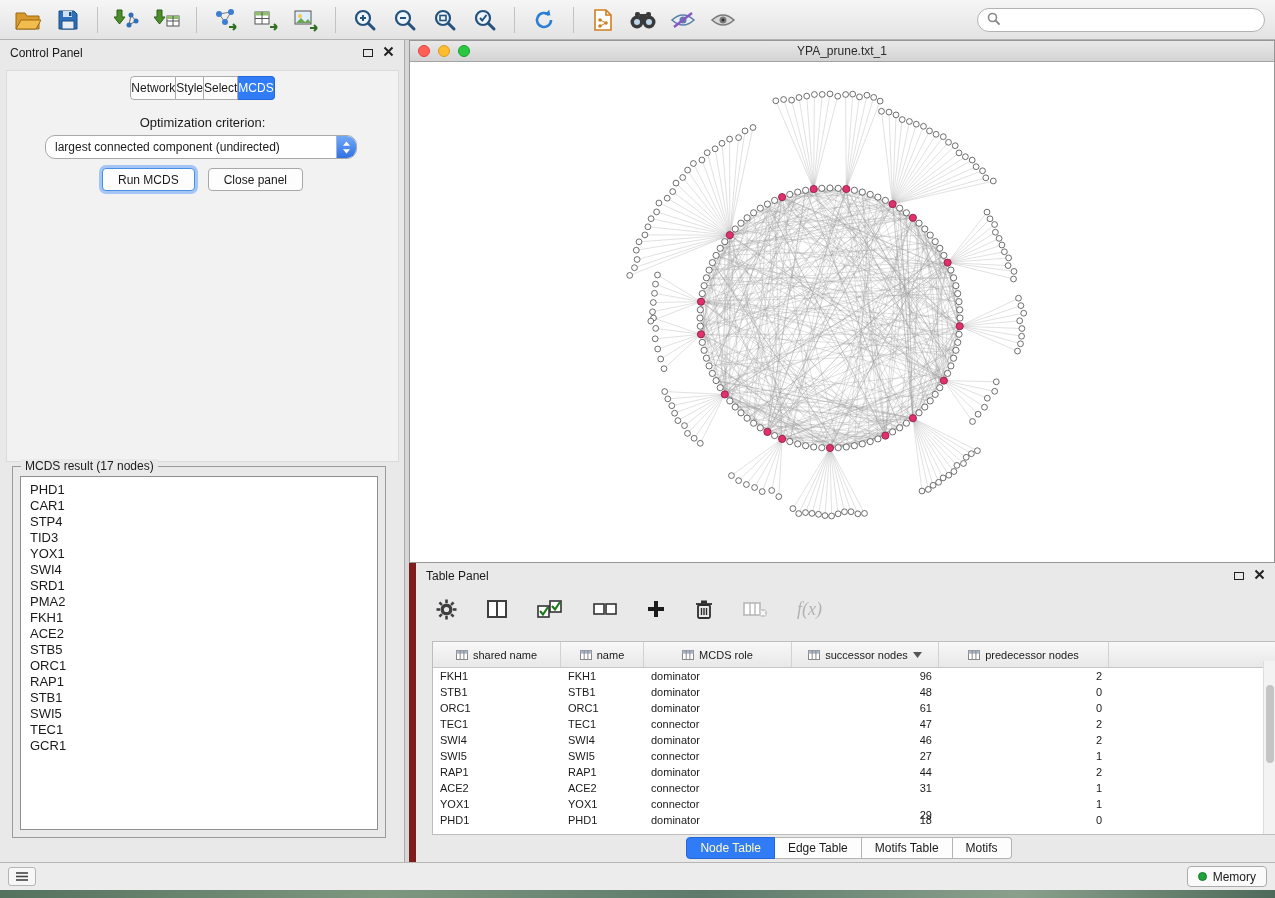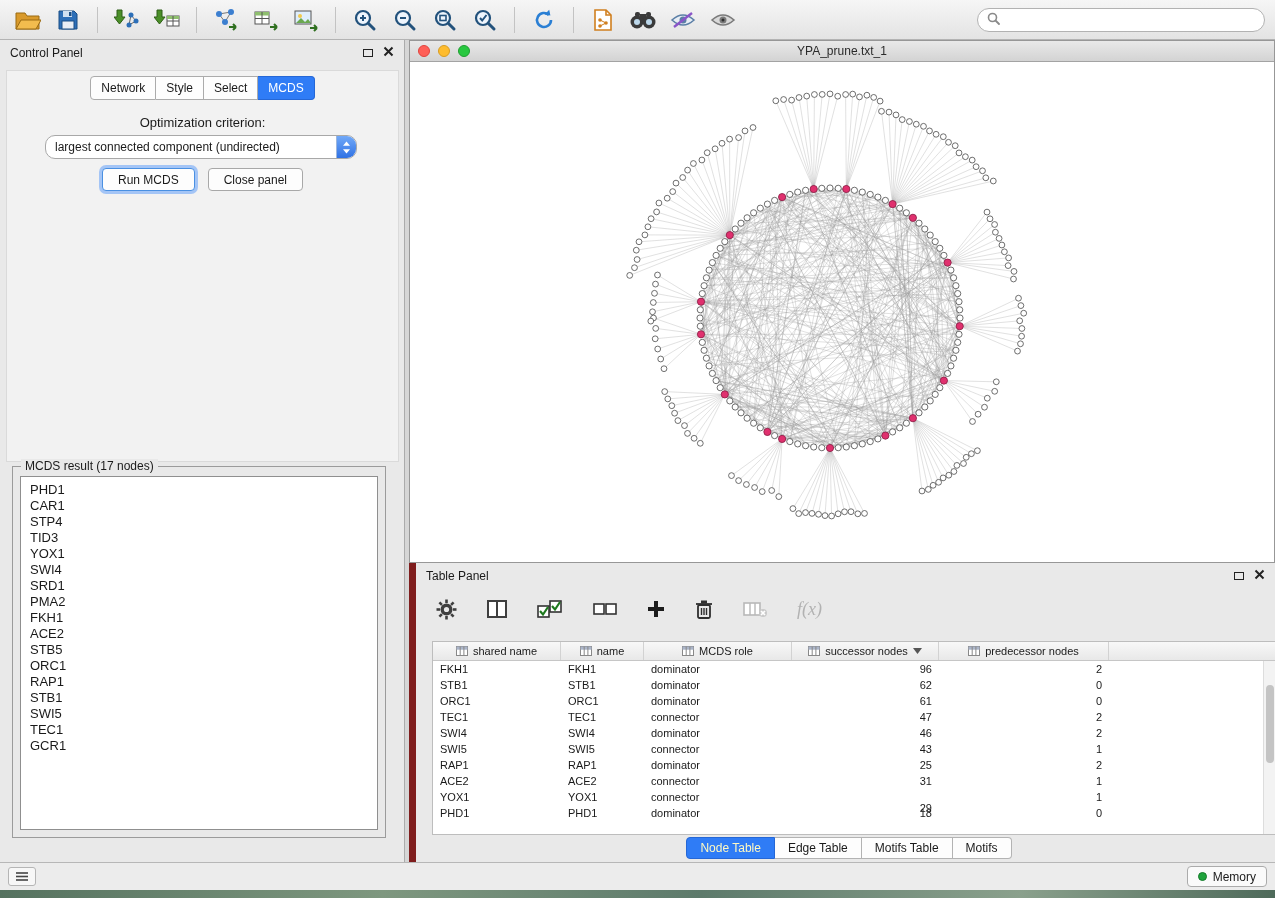--- a/index.html
+++ b/index.html
@@ -11,21 +11,21 @@
 .tsep{width:1px;height:26px;background:#c3c3c3;margin:0 7px}
 .searchbox{margin-left:auto;width:288px;height:24px;border:1px solid #b2b2b2;border-radius:12px;background:#fff;display:flex;align-items:center;padding:0 9px;gap:6px}
 .searchbox input{border:none;outline:none;flex:1;font-size:12px;background:transparent;font-family:"Liberation Sans",sans-serif}
 
 .control-panel{position:absolute;left:0;top:40px;width:405px;height:822px;background:#e9e9e9;border-right:1px solid #ababab}
 .panel-header{height:26px;display:flex;align-items:center;padding:0 10px;font-size:12px}
 .panel-header .hspacer{flex:1}
 .float-box{width:10px;height:8px;border:1.5px solid #222;display:inline-block;margin-right:10px}
 .cp-card{position:absolute;left:6px;top:30px;width:393px;height:392px;background:#f2f2f2;border:1px solid #dadada}
 .seg{position:absolute;left:0;top:36px;width:405px;display:flex;justify-content:center}
-.seg-tab{padding:4px 10px;font-size:12px;background:#fdfdfd;border:1px solid #ababab;border-left:none;color:#1a1a1a}
+.seg-tab{padding:4px 0;font-size:12px;background:#fdfdfd;border:1px solid #ababab;border-left:none;color:#1a1a1a}
 .seg-tab:first-child{border-left:1px solid #ababab;border-radius:4px 0 0 4px}
 .seg-tab:last-child{border-radius:0 4px 4px 0}
 .seg-tab.active{background:#2f7cf6;border-color:#2567d6;color:#fff}
 .opt-label{position:absolute;left:0;top:75px;width:405px;text-align:center;font-size:13px}
 .combo{position:absolute;left:45px;top:95px;width:312px;height:24px;background:#fff;border:1px solid #a8a8a8;border-radius:10px;display:flex;align-items:center;overflow:hidden}
 .combo-label{flex:1;font-size:12px;padding:0 9px;white-space:nowrap}
 .combo-btn{width:20px;height:24px;background:linear-gradient(#74abf9,#2d6fe3);display:flex;align-items:center;justify-content:center;border-left:1px solid #9cb6dd}
 .btn-row{position:absolute;left:0;top:128px;width:405px;display:flex;justify-content:center;gap:13px}
 .btn{height:23px;padding:0 15px;background:#fdfdfd;border:1px solid #a8a8a8;border-radius:4px;font-size:12px;font-family:"Liberation Sans",sans-serif;color:#1a1a1a}
 .btn.focused{box-shadow:0 0 0 3px rgba(100,160,250,.55);border-color:#4a90e2}
@@ -44,21 +44,21 @@
 .tl.yellow{background:#febc2e;border:1px solid #d89c22}
 .tl.green{background:#28c840;border:1px solid #1f9e31}
 .nw-title{position:absolute;left:0;right:0;text-align:center;font-size:12px;color:#2b2b2b}
 .nw-content{width:864px;height:500px;background:#fff}
 
 .table-panel{position:absolute;left:409px;top:563px;width:866px;height:299px;background:#e9e9e9;border-left:7px solid #7f1d1d}
 .tp-toolbar{position:absolute;left:0;top:26px;width:866px;height:40px;display:flex;align-items:center;padding:0 0 0 20px;gap:30px}
 .tpbtn{display:flex;align-items:center;justify-content:center}
 .fx{font-family:"Liberation Serif",serif;font-style:italic;color:#b2b2b2;font-size:18px}
 .node-table{position:absolute;left:16px;top:78px;width:844px;height:194px;background:#fff;border:1px solid #bdbdbd;font-size:11px;overflow:hidden}
-.thead{display:flex;background:linear-gradient(#f8f8f8,#e8e8e8);border-bottom:1px solid #c6c6c6;height:19px}
+.thead{display:flex;background:linear-gradient(#f8f8f8,#e8e8e8);border-bottom:1px solid #c6c6c6;height:26px}
 .th{display:flex;align-items:center;justify-content:center;gap:5px;border-right:1px solid #d2d2d2;color:#1a1a1a;overflow:hidden}
 .th-fill{flex:1;border-right:none}
 .tr{display:flex;height:16px;align-items:center}
 .td{padding:0 7px;overflow:hidden;white-space:nowrap}
 .td.num{text-align:right}
 .vscroll{position:absolute;right:0;top:19px;bottom:0;width:12px;background:#f3f3f3;border-left:1px solid #ddd}
 .vthumb{position:absolute;left:1.5px;top:24px;width:8px;height:78px;background:#c4c4c4;border-radius:5px}
 .bottom-tabs{position:absolute;left:0;top:274px;width:866px;display:flex;justify-content:center}
 .btab{padding:3px 13px;font-size:12px;background:#fdfdfd;border:1px solid #b3b3b3;border-left:none;color:#1a1a1a}
 .btab:first-child{border-left:1px solid #b3b3b3;border-radius:4px 0 0 4px}
@@ -1251,21 +1251,21 @@
           <div class="td" style="width: 128px;">FKH1</div>
           <div class="td" style="width: 83px;">FKH1</div>
           <div class="td" style="width: 148px;">dominator</div>
           <div class="td num" style="width: 147px;">96</div>
           <div class="td num" style="width: 170px;">2</div>
         </div>
         <div class="tr">
           <div class="td" style="width: 128px;">STB1</div>
           <div class="td" style="width: 83px;">STB1</div>
           <div class="td" style="width: 148px;">dominator</div>
-          <div class="td num" style="width: 147px;">62</div>
+          <div class="td num" style="width: 147px;">48</div>
           <div class="td num" style="width: 170px;">0</div>
         </div>
         <div class="tr">
           <div class="td" style="width: 128px;">ORC1</div>
           <div class="td" style="width: 83px;">ORC1</div>
           <div class="td" style="width: 148px;">dominator</div>
           <div class="td num" style="width: 147px;">61</div>
           <div class="td num" style="width: 170px;">0</div>
         </div>
         <div class="tr">
@@ -1279,28 +1279,28 @@
           <div class="td" style="width: 128px;">SWI4</div>
           <div class="td" style="width: 83px;">SWI4</div>
           <div class="td" style="width: 148px;">dominator</div>
           <div class="td num" style="width: 147px;">46</div>
           <div class="td num" style="width: 170px;">2</div>
         </div>
         <div class="tr">
           <div class="td" style="width: 128px;">SWI5</div>
           <div class="td" style="width: 83px;">SWI5</div>
           <div class="td" style="width: 148px;">connector</div>
-          <div class="td num" style="width: 147px;">43</div>
+          <div class="td num" style="width: 147px;">27</div>
           <div class="td num" style="width: 170px;">1</div>
         </div>
         <div class="tr">
           <div class="td" style="width: 128px;">RAP1</div>
           <div class="td" style="width: 83px;">RAP1</div>
           <div class="td" style="width: 148px;">dominator</div>
-          <div class="td num" style="width: 147px;">25</div>
+          <div class="td num" style="width: 147px;">44</div>
           <div class="td num" style="width: 170px;">2</div>
         </div>
         <div class="tr">
           <div class="td" style="width: 128px;">ACE2</div>
           <div class="td" style="width: 83px;">ACE2</div>
           <div class="td" style="width: 148px;">connector</div>
           <div class="td num" style="width: 147px;">31</div>
           <div class="td num" style="width: 170px;">1</div>
         </div>
         <div class="tr">

